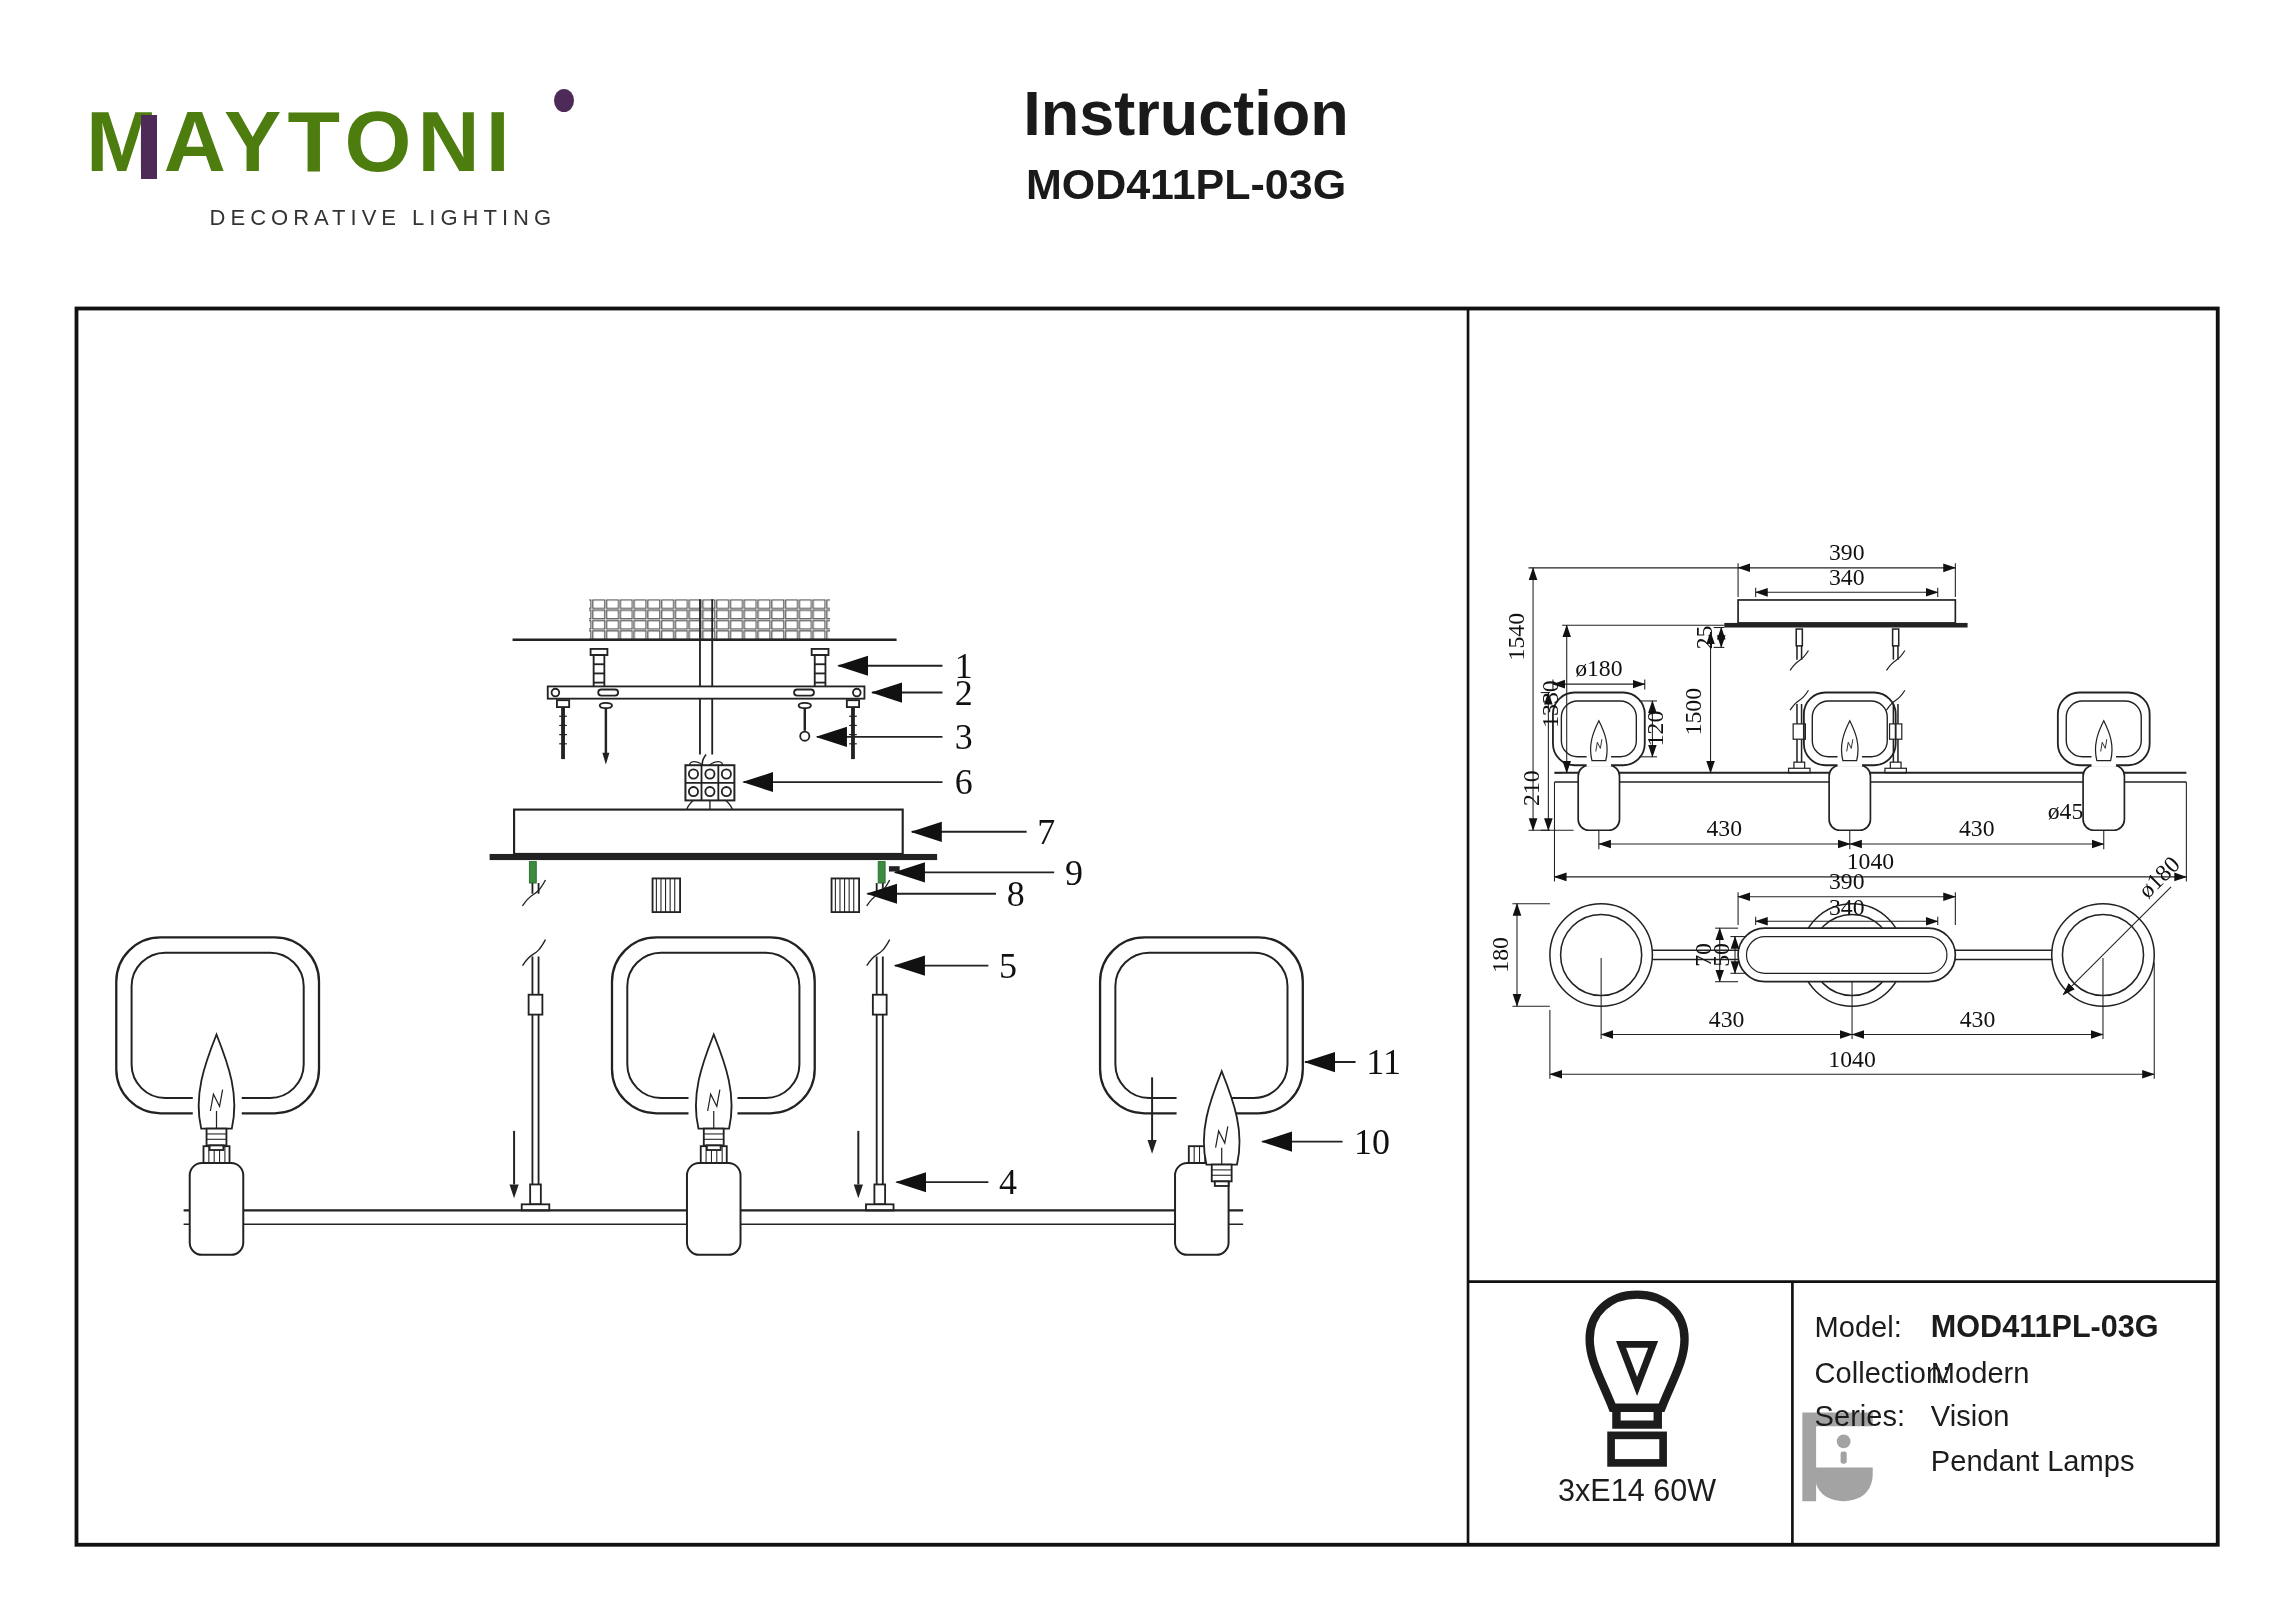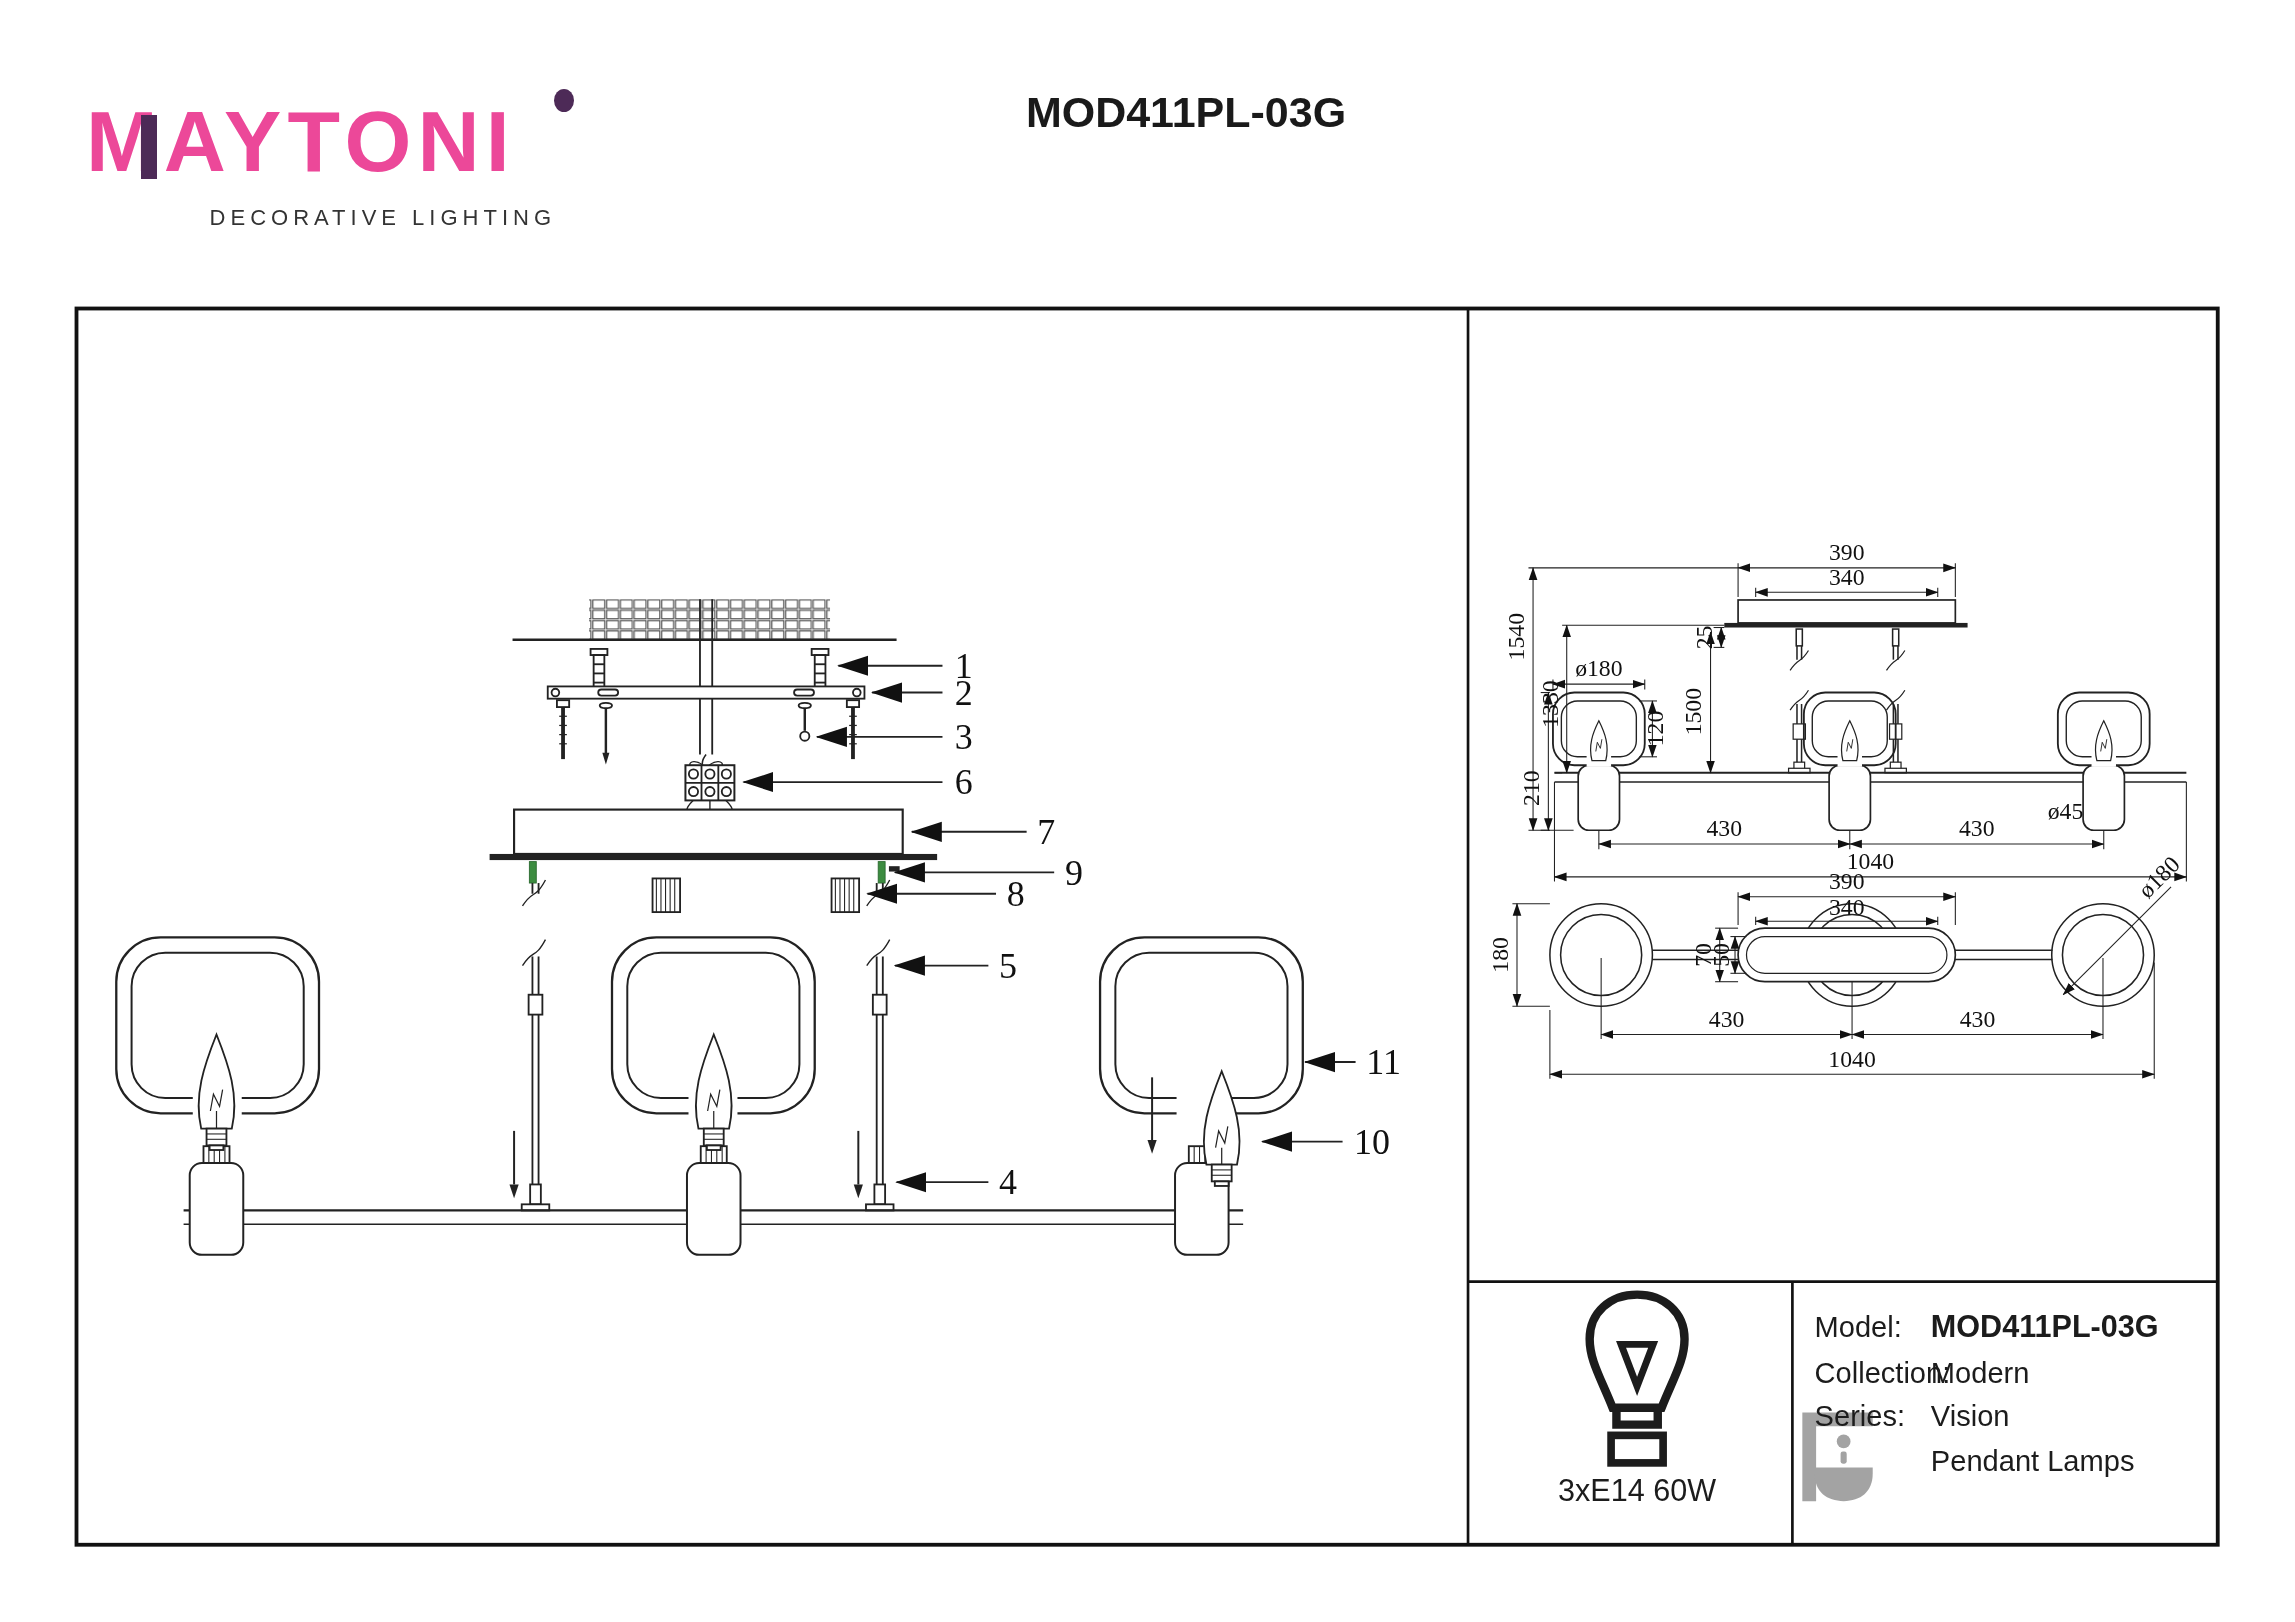--- a/index.html
+++ b/index.html
@@ -1,21 +1,21 @@
 <!DOCTYPE html>
 <html style="font-size:12.2px"><head>
 <meta charset="utf-8">
 <style>
   html,body{margin:0;padding:0;background:#ffffff;}
   #page{position:relative;width:2295px;height:1623px;background:#fff;overflow:hidden;
         font-family:"Liberation Sans", sans-serif;color:#111;}
   
   .logo-wrap{position:absolute;left:86px;top:98px;width:470px;}
   .logo-text{font-family:"Liberation Sans",sans-serif;font-weight:700;font-size:86px;
-             letter-spacing:6.1px;color:#ec4899;line-height:1;}
+             letter-spacing:6.1px;color:#4d7c0f;line-height:1;}
   .logo-mbar{position:absolute;left:55px;top:17px;width:16px;height:64px;background:#4d2a57;}
   .logo-idot{position:absolute;left:468px;top:-9.2px;width:20px;height:23px;border-radius:50%;background:#4d2a57;}
   .logo-tagline{margin-top:21px;text-align:right;font-size:22px;letter-spacing:5px;color:#333;}
   .title-wrap{position:absolute;left:880px;top:77px;width:612px;text-align:center;}
   .title-main{font-weight:700;font-size:63px;color:#1a1a1a;line-height:1.15;}
   .title-sub{font-weight:700;font-size:43px;color:#1a1a1a;margin-top:10.7px;}
   svg text{font-family:"Liberation Serif", serif;fill:#111;}
   svg .dim{font-size:31px;}
   svg .callout{font-size:47px;}
   svg .info-label{font-family:"Liberation Sans",sans-serif;font-size:38px;fill:#1c1c1c;}
@@ -28,20 +28,21 @@
 
 <div id="page">
 
   <div class="logo-wrap">
     <div class="logo-text">MAYTONI</div>
     <div class="logo-mbar"></div>
     <div class="logo-idot"></div>
     <div class="logo-tagline">DECORATIVE LIGHTING</div>
   </div>
   <div class="title-wrap">
+    <div class="title-main">Instruction</div>
     <div class="title-sub">MOD411PL-03G</div>
   </div>
 
   <svg width="2295" height="1623" viewBox="0 0 3000 2121" style="position:absolute;left:0;top:0;">
     <defs>
       <pattern id="hatch" width="18" height="13.5" patternUnits="userSpaceOnUse">
         <rect width="18" height="13.5" fill="#fff"></rect>
         <rect x="1" y="1" width="15.5" height="11" fill="none" stroke="#444" stroke-width="1.4"></rect>
       </pattern>
       <marker id="ae" viewBox="0 0 10 8" refX="9.5" refY="4" markerWidth="12" markerHeight="9.5" orient="auto">

